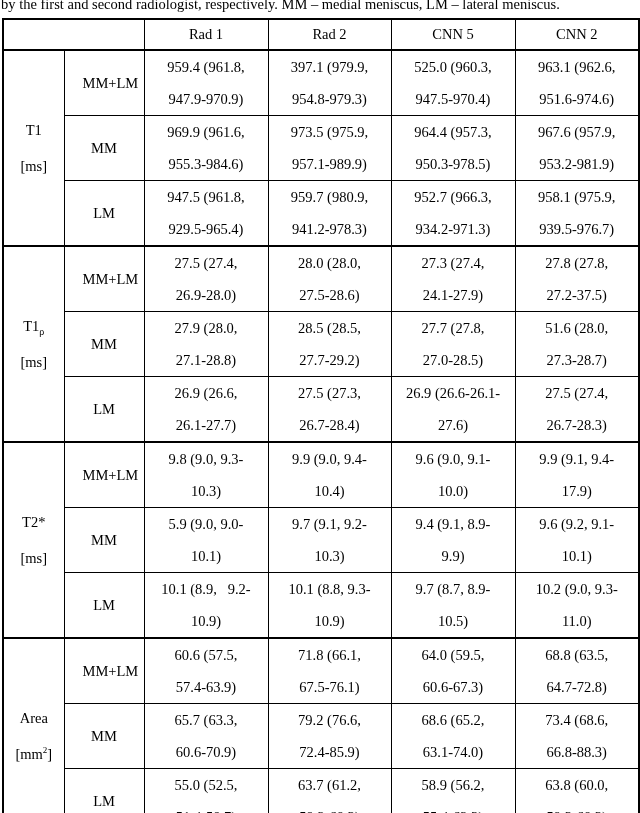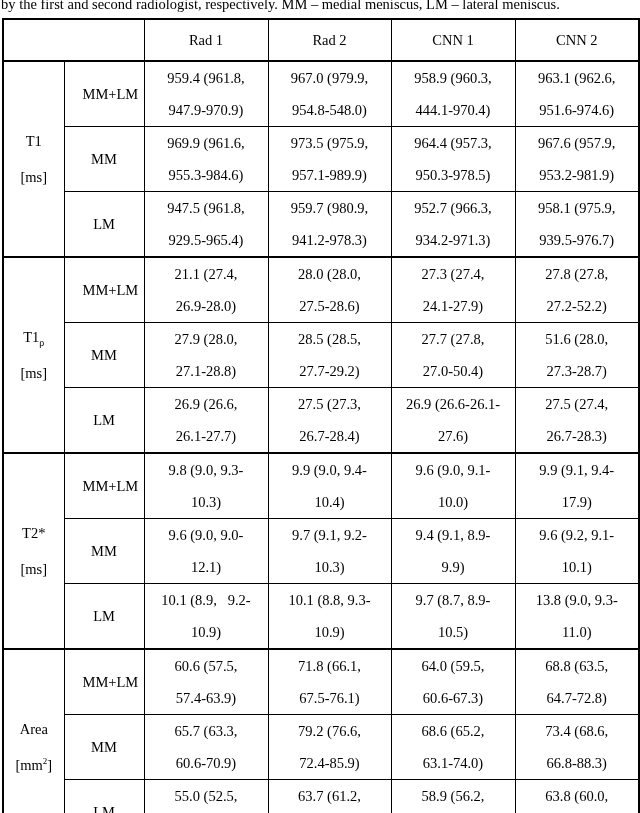--- a/index.html
+++ b/index.html
@@ -25,21 +25,21 @@
   }
   table.results th, table.results td {
     border: 1px solid #000;
     font-weight: normal;
     font-size: 14.5px;
     text-align: center;
     vertical-align: middle;
     overflow: hidden;
   }
   tbody.block { border-top: 2px solid #000; }
-  thead tr { height: 42px; }
+  thead tr { height: 31px; }
   tbody tr { height: 62.5px; }
   td.param { line-height: 26px; padding: 12px 2px; }
   td.rlabel { padding: 0 18px; }
   td.data { padding: 0 14px; line-height: 32px; }
   .psub { font-size: 10px; }
   .psup { font-size: 9px; }
 </style>
 </head>
 <body>
 
@@ -52,35 +52,35 @@
     <col style="width:124px">
       <col style="width:123px">
       <col style="width:124px">
       <col style="width:124px">
   </colgroup>
   <thead>
     <tr>
       <th class="corner" colspan="2"></th>
       <th>Rad 1</th>
       <th>Rad 2</th>
-      <th>CNN 1</th>
+      <th>CNN 5</th>
       <th>CNN 2</th>
     </tr>
   </thead>
 
   <tbody class="block">
     <tr>
       <td class="param" rowspan="3">
         <div class="pline"><span>T1</span><sub class="psub"></sub></div>
         <div class="pline"><span>[ms]</span><sup class="psup"></sup><span></span></div>
       </td>
       <td class="rlabel">MM+LM</td>
       <td class="data">959.4 (961.8, 947.9-970.9)</td>
-      <td class="data">967.0 (979.9, 954.8-548.0)</td>
-      <td class="data">958.9 (960.3, 444.1-970.4)</td>
+      <td class="data">397.1 (979.9, 954.8-979.3)</td>
+      <td class="data">525.0 (960.3, 947.5-970.4)</td>
       <td class="data">963.1 (962.6, 951.6-974.6)</td>
     </tr>
     <tr>
       <td class="rlabel">MM</td>
       <td class="data">969.9 (961.6, 955.3-984.6)</td>
       <td class="data">973.5 (975.9, 957.1-989.9)</td>
       <td class="data">964.4 (957.3, 950.3-978.5)</td>
       <td class="data">967.6 (957.9, 953.2-981.9)</td>
     </tr>
     <tr>
@@ -92,30 +92,30 @@
     </tr>
   </tbody>
 
   <tbody class="block">
     <tr>
       <td class="param" rowspan="3">
         <div class="pline"><span>T1</span><sub class="psub">ρ</sub></div>
         <div class="pline"><span>[ms]</span><sup class="psup"></sup><span></span></div>
       </td>
       <td class="rlabel">MM+LM</td>
-      <td class="data">21.1 (27.4, 26.9-28.0)</td>
+      <td class="data">27.5 (27.4, 26.9-28.0)</td>
       <td class="data">28.0 (28.0, 27.5-28.6)</td>
       <td class="data">27.3 (27.4, 24.1-27.9)</td>
-      <td class="data">27.8 (27.8, 27.2-52.2)</td>
+      <td class="data">27.8 (27.8, 27.2-37.5)</td>
     </tr>
     <tr>
       <td class="rlabel">MM</td>
       <td class="data">27.9 (28.0, 27.1-28.8)</td>
       <td class="data">28.5 (28.5, 27.7-29.2)</td>
-      <td class="data">27.7 (27.8, 27.0-50.4)</td>
+      <td class="data">27.7 (27.8, 27.0-28.5)</td>
       <td class="data">51.6 (28.0, 27.3-28.7)</td>
     </tr>
     <tr>
       <td class="rlabel">LM</td>
       <td class="data">26.9 (26.6, 26.1-27.7)</td>
       <td class="data">27.5 (27.3, 26.7-28.4)</td>
       <td class="data">26.9 (26.6-26.1-27.6)</td>
       <td class="data">27.5 (27.4, 26.7-28.3)</td>
     </tr>
   </tbody>
@@ -127,31 +127,31 @@
         <div class="pline"><span>[ms]</span><sup class="psup"></sup><span></span></div>
       </td>
       <td class="rlabel">MM+LM</td>
       <td class="data">9.8 (9.0, 9.3-10.3)</td>
       <td class="data">9.9 (9.0, 9.4-10.4)</td>
       <td class="data">9.6 (9.0, 9.1-10.0)</td>
       <td class="data">9.9 (9.1, 9.4-17.9)</td>
     </tr>
     <tr>
       <td class="rlabel">MM</td>
-      <td class="data">9.6 (9.0, 9.0-12.1)</td>
+      <td class="data">5.9 (9.0, 9.0-10.1)</td>
       <td class="data">9.7 (9.1, 9.2-10.3)</td>
       <td class="data">9.4 (9.1, 8.9-9.9)</td>
       <td class="data">9.6 (9.2, 9.1-10.1)</td>
     </tr>
     <tr>
       <td class="rlabel">LM</td>
       <td class="data">10.1 (8.9,&nbsp;&nbsp;&nbsp;9.2-10.9)</td>
       <td class="data">10.1 (8.8, 9.3-10.9)</td>
       <td class="data">9.7 (8.7, 8.9-10.5)</td>
-      <td class="data">13.8 (9.0, 9.3-11.0)</td>
+      <td class="data">10.2 (9.0, 9.3-11.0)</td>
     </tr>
   </tbody>
 
   <tbody class="block">
     <tr>
       <td class="param" rowspan="3">
         <div class="pline"><span>Area</span><sub class="psub"></sub></div>
         <div class="pline"><span>[mm</span><sup class="psup">2</sup><span>]</span></div>
       </td>
       <td class="rlabel">MM+LM</td>

